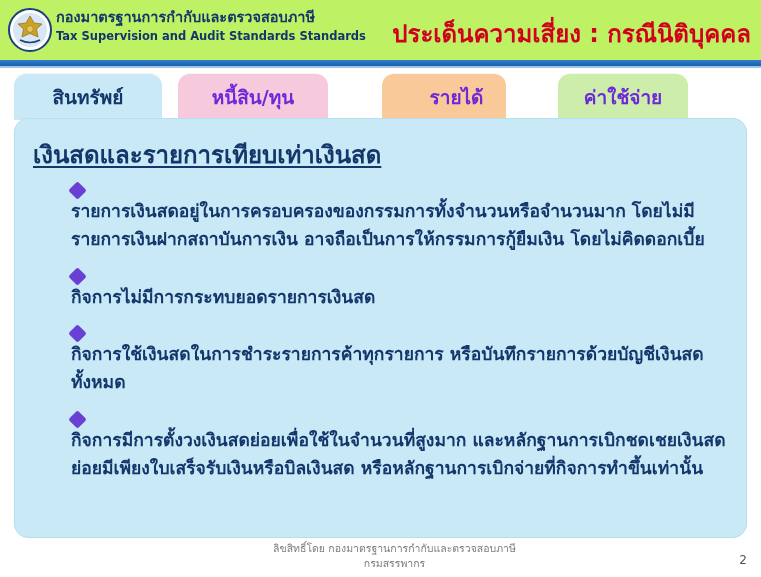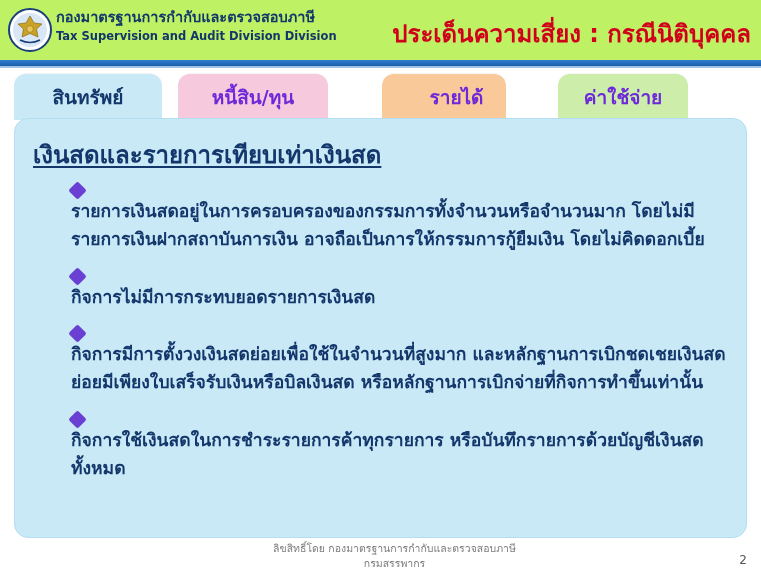--- a/index.html
+++ b/index.html
@@ -174,21 +174,21 @@
       <svg width="44" height="44" viewBox="0 0 44 44">
         <circle cx="22" cy="22" r="21" fill="#ffffff" stroke="#1a3f7a" stroke-width="2"></circle>
         <circle cx="22" cy="22" r="17" fill="#d8e6f5"></circle>
         <path d="M22 8 L26 15 L34 16 L28.5 21 L30 29 L22 25.5 L14 29 L15.5 21 L10 16 L18 15 Z" fill="#c9a227" stroke="#8a6d12" stroke-width="0.7"></path>
         <circle cx="22" cy="21" r="3.4" fill="#e7c65a" stroke="#8a6d12" stroke-width="0.6"></circle>
         <path d="M12 32 Q22 37 32 32" fill="none" stroke="#1a3f7a" stroke-width="1.6"></path>
       </svg>
     </div>
     <div class="org-block">
       <div class="org-th">กองมาตรฐานการกำกับและตรวจสอบภาษี</div>
-      <div class="org-en">Tax Supervision and Audit Division Division</div>
+      <div class="org-en">Tax Supervision and Audit Standards Standards</div>
     </div>
     <div class="header-title">ประเด็นความเสี่ยง : กรณีนิติบุคคล</div>
   </div>
   <div class="header-rule"></div>
   <div class="header-rule2"></div>
 
   <div class="tabs">
     <div class="tab tab-0">
       <span>สินทรัพย์</span>
     </div>
@@ -213,26 +213,26 @@
         <span class="bullet-text">รายการเงินสดอยู่ในการครอบครองของกรรมการทั้งจำนวนหรือจำนวนมาก โดยไม่มีรายการเงินฝากสถาบันการเงิน อาจถือเป็นการให้กรรมการกู้ยืมเงิน โดยไม่คิดดอกเบี้ย</span>
       </div>
 
       <div class="bullet">
         <span class="diamond"></span>
         <span class="bullet-text">กิจการไม่มีการกระทบยอดรายการเงินสด</span>
       </div>
 
       <div class="bullet">
         <span class="diamond"></span>
+        <span class="bullet-text">กิจการใช้เงินสดในการชำระรายการค้าทุกรายการ หรือบันทึกรายการด้วยบัญชีเงินสดทั้งหมด</span>
+      </div>
+
+      <div class="bullet">
+        <span class="diamond"></span>
         <span class="bullet-text">กิจการมีการตั้งวงเงินสดย่อยเพื่อใช้ในจำนวนที่สูงมาก และหลักฐานการเบิกชดเชยเงินสดย่อยมีเพียงใบเสร็จรับเงินหรือบิลเงินสด หรือหลักฐานการเบิกจ่ายที่กิจการทำขึ้นเท่านั้น</span>
-      </div>
-
-      <div class="bullet">
-        <span class="diamond"></span>
-        <span class="bullet-text">กิจการใช้เงินสดในการชำระรายการค้าทุกรายการ หรือบันทึกรายการด้วยบัญชีเงินสดทั้งหมด</span>
       </div>
 
     </div>
   </div>
 
   <div class="footer">
     <div class="footer-line">ลิขสิทธิ์โดย  กองมาตรฐานการกำกับและตรวจสอบภาษี</div>
     <div class="footer-line">กรมสรรพากร</div>
   </div>
   <div class="page-num">2</div>

